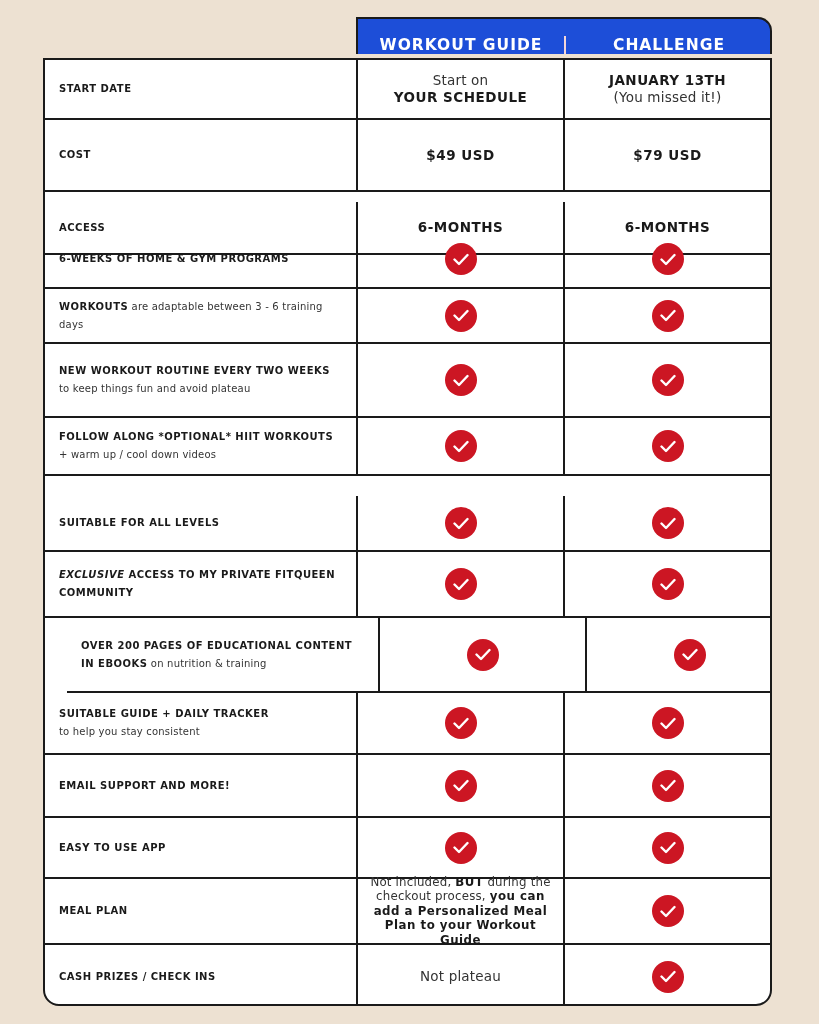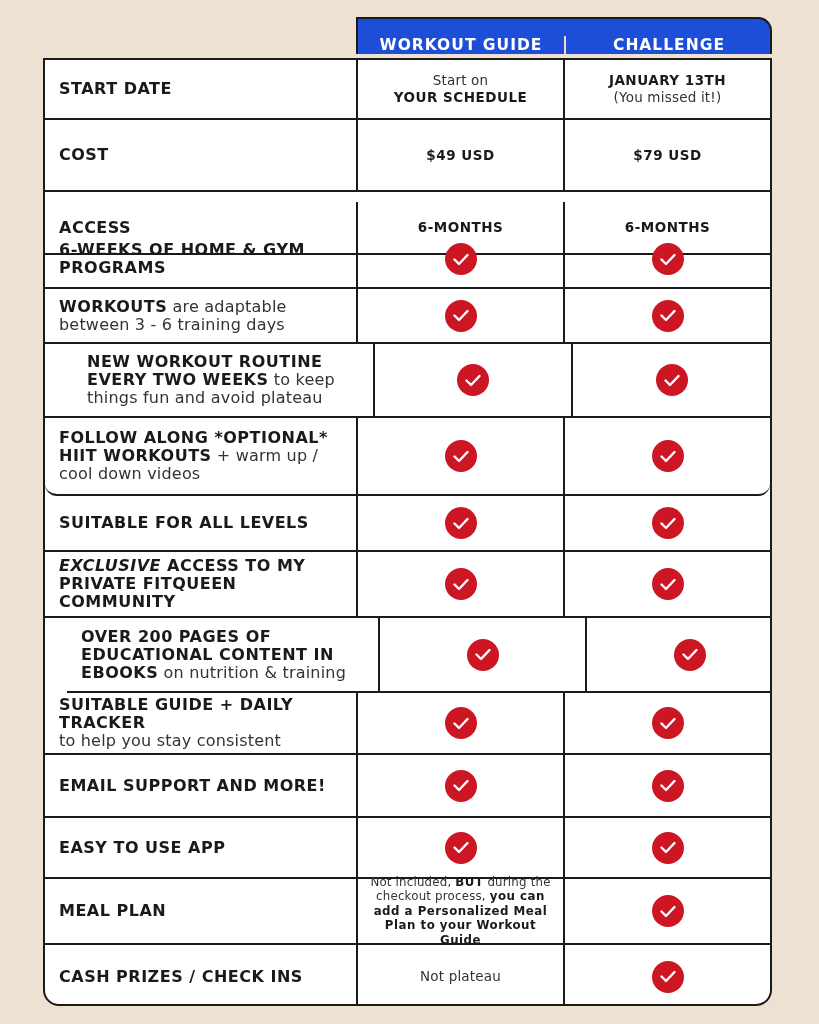--- a/index.html
+++ b/index.html
@@ -20,21 +20,21 @@
   .header .hcell.c1 { width:206px; border-right:2px solid #f3d6d8; }
   .header .hcell.c2 { width:206px; }
   .table {
     position:absolute; left:43px; top:58px; width:729px; height:948px;
     background:#fff; border:2px solid #1a1a1a; box-sizing:border-box;
     border-radius:0 0 16px 16px; overflow:hidden;
   }
   .row { position:absolute; left:0; width:725px; display:flex; border-bottom:2px solid #1a1a1a; box-sizing:border-box; }
   .row.last { border-bottom:none; }
   .cell { box-sizing:border-box; display:flex; align-items:center; }
-  .cell.label { width:313px; padding-left:14px; padding-right:20px; border-right:2px solid #1a1a1a; font-size:16px; line-height:18px; }
+  .cell.label { width:313px; padding-left:14px; padding-right:20px; border-right:2px solid #1a1a1a; font-size:10px; line-height:18px; }
   .cell.v1 { width:207px; border-right:2px solid #1a1a1a; justify-content:center; text-align:center; }
   .cell.v2 { width:205px; justify-content:center; text-align:center; }
   .b { font-weight:bold; letter-spacing:0.5px; }
   .n { font-weight:normal; color:#333; letter-spacing:0.2px; }
   .i { font-style:italic; font-weight:bold; letter-spacing:0.5px; }
   .val { font-size:13.5px; line-height:17px; }
   .small { font-size:11.8px; line-height:14.5px; }
   .check {
     width:32px; height:32px; border-radius:50%; background:#cc1623;
     display:flex; align-items:center; justify-content:center;
@@ -113,40 +113,40 @@
         </div>
       </div>
       <div class="cell v2">
         <div class="check">
           <svg width="16" height="13" viewBox="0 0 16 13">
             <path d="M1.5 6.5 L6 11 L14.5 2" stroke="#fff" stroke-width="2.4" fill="none" stroke-linecap="round" stroke-linejoin="round"></path>
           </svg>
         </div>
       </div>
     </div>
-    <div class="row" style="top: 284px; height: 74px; padding-left: 28px;">
+    <div class="row" style="top: 284px; height: 74px;">
       <div class="cell label">
         <div><span class="b">NEW WORKOUT ROUTINE EVERY TWO WEEKS</span><span class="n"> to keep things fun and avoid plateau</span></div>
       </div>
       <div class="cell v1">
         <div class="check">
           <svg width="16" height="13" viewBox="0 0 16 13">
             <path d="M1.5 6.5 L6 11 L14.5 2" stroke="#fff" stroke-width="2.4" fill="none" stroke-linecap="round" stroke-linejoin="round"></path>
           </svg>
         </div>
       </div>
       <div class="cell v2">
         <div class="check">
           <svg width="16" height="13" viewBox="0 0 16 13">
             <path d="M1.5 6.5 L6 11 L14.5 2" stroke="#fff" stroke-width="2.4" fill="none" stroke-linecap="round" stroke-linejoin="round"></path>
           </svg>
         </div>
       </div>
     </div>
-    <div class="row" style="top: 358px; height: 78px; border-radius: 12px;">
+    <div class="row" style="top: 358px; height: 58px;">
       <div class="cell label">
         <div><span class="b">FOLLOW ALONG *OPTIONAL* HIIT WORKOUTS</span><span class="n"> + warm up / cool down videos</span></div>
       </div>
       <div class="cell v1">
         <div class="check">
           <svg width="16" height="13" viewBox="0 0 16 13">
             <path d="M1.5 6.5 L6 11 L14.5 2" stroke="#fff" stroke-width="2.4" fill="none" stroke-linecap="round" stroke-linejoin="round"></path>
           </svg>
         </div>
       </div>

